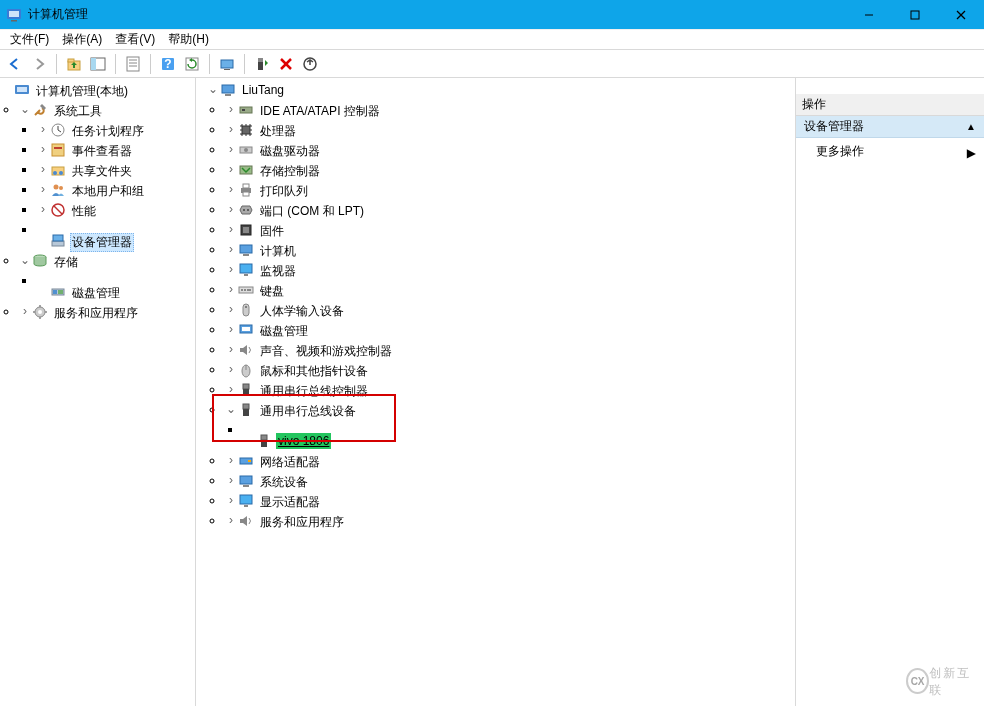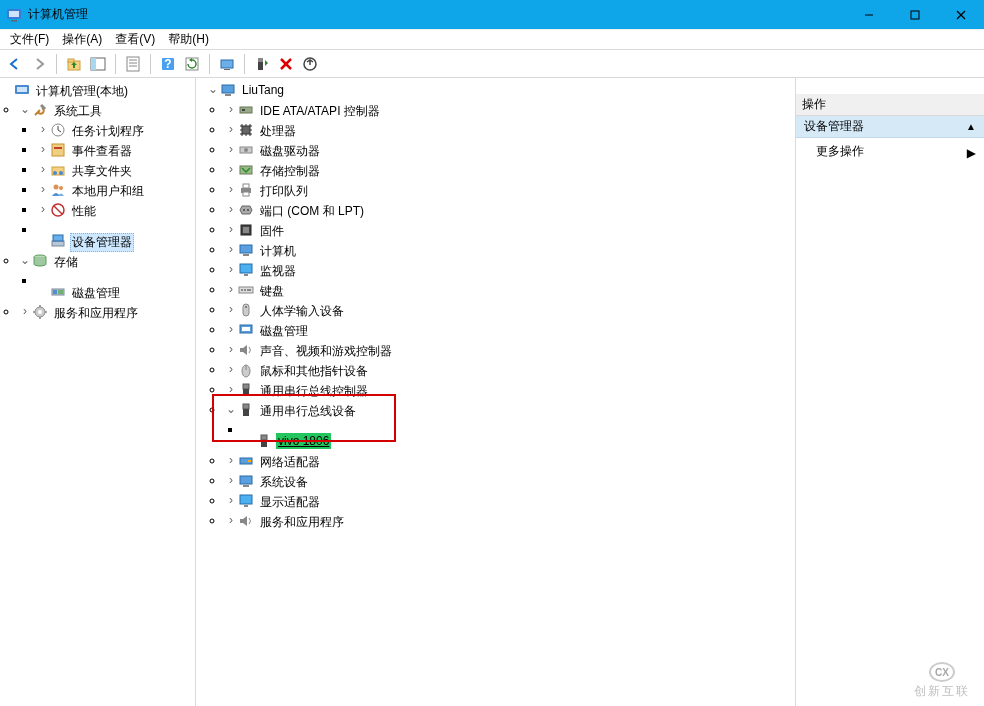--- a/index.html
+++ b/index.html
@@ -35,21 +35,21 @@
 
 .actions-header { background: #f0f0f0; height: 22px; display: flex; align-items: center; padding-left: 6px; border-bottom: 1px solid #d9d9d9; font-weight: 500; margin-top: 16px; }
 .actions-section { background: #d5e9f7; height: 22px; display: flex; align-items: center; justify-content: space-between; padding: 0 8px; border-bottom: 1px solid #c0d8ea; }
 .actions-section .collapse { font-size: 10px; }
 .actions-link { height: 22px; display: flex; align-items: flex-end; justify-content: space-between; padding: 0 8px 0 20px; }
 
 .highlight-box { position: absolute; border: 2px solid #d40000; left: 16px; top: 316px; width: 184px; height: 48px; pointer-events: none; }
 
 .selected-device > .tree-label { background: #22c55e; text-decoration: underline; }
 
-.watermark { position: absolute; right: 6px; bottom: 6px; width: 72px; height: 38px; opacity: 0.75; display: flex; align-items: center; justify-content: center; color: #aaa; font-size: 9px; flex-direction: column; pointer-events: none; }
+.watermark { position: absolute; right: 6px; bottom: 6px; width: 72px; height: 38px; opacity: 0.75; display: flex; align-items: center; justify-content: center; color: #aaa; font-size: 9px; pointer-events: none; }
 .watermark .circle { width: 26px; height: 26px; border: 2px solid #bbb; border-radius: 50%; display:flex; align-items:center; justify-content:center; font-weight:bold; font-size:10px; color:#888; }
 .watermark .wm-text { letter-spacing: 2px; margin-top: 1px; }
 </style>
 </head>
 <body>
 
 <div class="title-bar">
   <span class="app-icon">
     <svg viewBox="0 0 16 16">
         <rect x="1" y="2" width="14" height="10" fill="#3a7bd5" rx="1"></rect>

